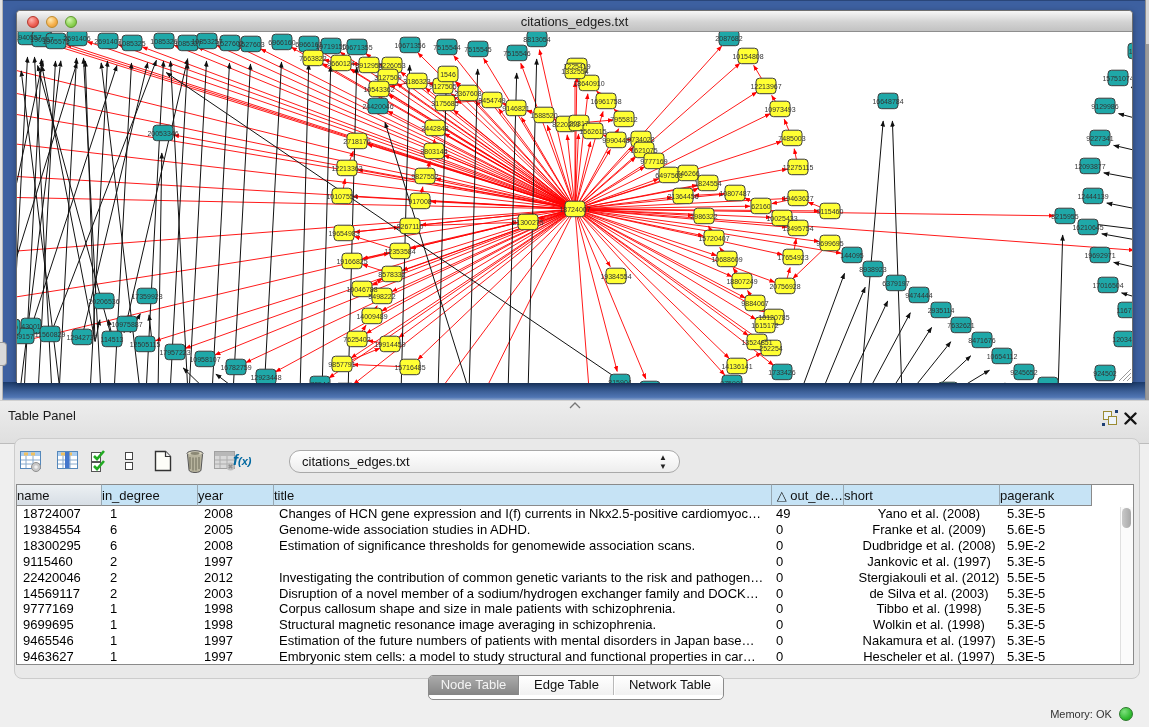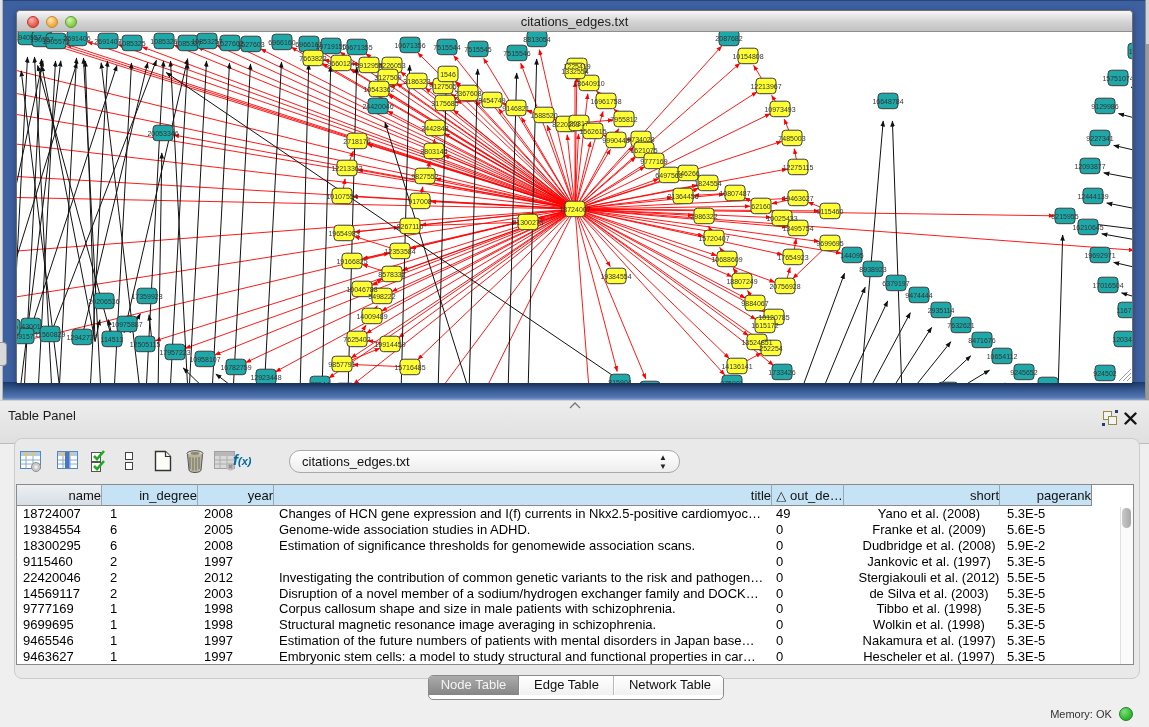--- a/index.html
+++ b/index.html
@@ -18,21 +18,21 @@
 #tp{left:0;top:400px;width:1149px;height:327px;background:#efefef}
 #tphead{left:0;top:400px;width:1149px;height:44px;background:linear-gradient(#ededed,#dfdfdf);border-bottom:1px solid #bcbcbc;border-top:1px solid #d0d0d0}
 #tphead .t{position:absolute;left:8px;top:0;line-height:29px;font-size:13px;color:#1c1c1c}
 #inset{left:14px;top:438px;width:1126px;height:241px;background:#e9e9e9;border:1px solid #cccccc;border-radius:8px}
 
 .ticon{position:absolute;top:449px}
 #combo{left:289px;top:450px;width:391px;height:23px;background:linear-gradient(#ffffff,#ededed);border:1px solid #a9a9a9;border-radius:11px;font-size:13px;line-height:21px;color:#111;padding-left:12px}
 #combo .arr{position:absolute;right:12px;top:2px;font-size:8px;color:#222;line-height:9px}
 
 #tbl{left:16px;top:484px;width:1118px;height:181px;background:#fff;border:1px solid #8a8a8a}
-.hd{position:absolute;top:484px;height:22px;background:#c6e3f5;border-right:1px solid #98a8b2;border-top:1px solid #8a8a8a;border-bottom:1px solid #8a8a8a;font-size:13px;line-height:21px;text-align:right;color:#111}
+.hd{position:absolute;top:484px;height:22px;background:#c6e3f5;border-right:1px solid #98a8b2;border-top:1px solid #8a8a8a;border-bottom:1px solid #8a8a8a;font-size:13px;line-height:21px;text-align:left;color:#111}
 .trow{position:absolute;left:17px;width:1117px;height:15.9px;font-size:13px;line-height:15.9px;color:#000;white-space:nowrap}
 .c{position:absolute;top:0;height:15.9px;overflow:hidden}
 .cname{left:6px;width:90px}
 .cin{left:93px;width:90px}
 .cyear{left:187px;width:80px}
 .ctitle{left:262px;width:496px}
 .cout{left:759px;width:68px}
 .cshort{left:834px;width:156px;text-align:center}
 .cpr{left:990px;width:100px}
 
@@ -704,21 +704,21 @@
  <path d="M15.8 15.8 l3.4 3.4 M19.2 15.8 l-3.4 3.4" stroke="#8f8f8f" stroke-width="1.5"></path>
 </svg>
 <div class="abs" style="left:233px;top:451px;font-size:15px;font-style:italic;font-weight:bold;color:#0369a1">f<span style="font-size:11px">(x)</span></div>
 <div class="abs" id="combo">citations_edges.txt<div class="arr">▲<br>▼</div></div>
 
 <div class="abs" id="tbl"></div>
 <div class="hd" style="left:17px;width:85px;background:linear-gradient(#ecf0f3,#d7dee5)">name</div>
 <div class="hd" style="left:102px;width:96px">in_degree</div>
 <div class="hd" style="left:198px;width:76px">year</div>
 <div class="hd" style="left:274px;width:498px">title</div>
-<div class="hd" style="left:772px;width:72px;text-align:center;padding-left:4px">△ out_de…</div>
+<div class="hd" style="left:772px;width:72px;text-align:right;padding-left:4px">△ out_de…</div>
 <div class="hd" style="left:844px;width:156px">short</div>
 <div class="hd" style="left:1000px;width:92px;border-right:1px solid #8a8a8a">pagerank</div>
 <div class="trow" style="top:506.0px">
     <div class="c cname">18724007</div>
     <div class="c cin">1</div>
     <div class="c cyear">2008</div>
     <div class="c ctitle">Changes of HCN gene expression and I(f) currents in Nkx2.5-positive cardiomyoc…</div>
     <div class="c cout">49</div>
     <div class="c cshort">Yano et al. (2008)</div>
     <div class="c cpr">5.3E-5</div>

